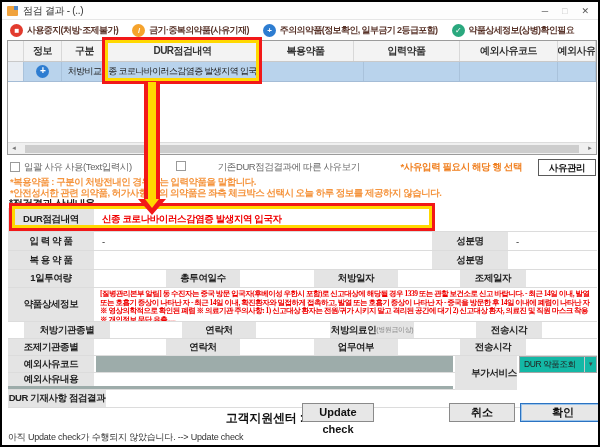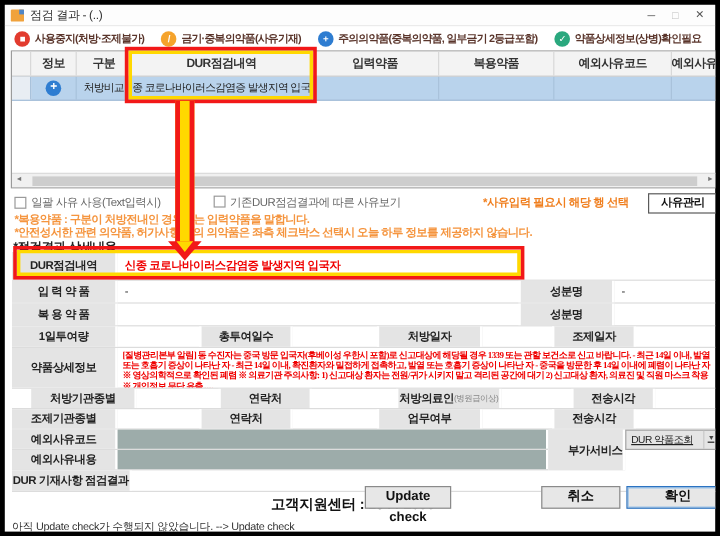--- a/index.html
+++ b/index.html
@@ -1,18 +1,18 @@
 <!DOCTYPE html>
 <html><head>
 <meta charset="utf-8">
 <style>
   * { margin:0; padding:0; box-sizing:border-box; }
   body { background:#888; font-family:"Liberation Sans","DejaVu Sans",sans-serif; }
   .window { position:relative; width:600px; height:447px; background:#fff;
-            border:4px solid #000000; overflow:hidden; }
+            border:2px solid #000000; overflow:hidden; }
 
   
   .titlebar { position:absolute; top:0; left:0; right:0; height:18px; background:#fdfdfd;
               border-bottom:1px solid #e6e6e6; display:flex; align-items:center; padding:0 5px; }
   .app-icon { width:11px; height:10px; position:relative; background:#f0a23c; border-radius:1px; }
   .app-icon::after { content:""; position:absolute; right:0; top:0; width:4px; height:4px; background:#4f86c6; }
   .title { font-size:10px; color:#333; margin-left:5px; letter-spacing:-0.3px; }
   .controls { margin-left:auto; display:flex; gap:14px; font-size:9px; color:#555; padding-right:4px; align-items:center; }
   .ctl-max { color:#c0c0c0; }
 
@@ -73,23 +73,23 @@
   .fval { font-size:9.5px; color:#222; display:flex; align-items:center; padding-left:6px;
           border-right:2px solid #fff; white-space:nowrap; overflow:hidden; flex:0 0 auto; }
   .fflex { flex:1 1 auto; border-right:none; }
   .red-strong { color:#f00000; font-weight:700; letter-spacing:-0.4px; }
   .red-block { display:block; font-size:7.5px; line-height:8.5px; font-weight:700; color:#f00000;
                letter-spacing:-0.5px; white-space:normal; padding:2px 4px; overflow:hidden; }
   .dark-field { background:#9dacaa; border-right:2px solid #fff; flex:0 0 auto; }
   .addon-label { background:#e4e4e4; font-size:9.5px; font-weight:700; color:#222; display:flex;
                  align-items:center; justify-content:center; border-right:2px solid #fff;
                  letter-spacing:-0.4px; }
-  .select-box { height:17px; background:#e5e5e5; border:1px solid #a6a6a6; display:flex;
+  .select-box { height:17px; background:#14b8a6; border:1px solid #a6a6a6; display:flex;
                 align-items:center; font-size:8.5px; color:#222; padding-left:4px;
-                letter-spacing:-0.4px; cursor:pointer;text-decoration:underline; }
+                letter-spacing:-0.4px; cursor:pointer; }
   .caret { margin-left:auto; width:12px; text-align:center; font-size:6px; color:#444;
            border-left:1px solid #c9c9c9; line-height:15px; }
   .exec-btn { height:17px; background:#a9d7ec; color:#143c5e; font-size:9.5px; font-weight:700;
               display:flex; align-items:center; justify-content:center; letter-spacing:-0.4px;
               cursor:pointer; }
 
   
   .support { position:absolute; top:408px; left:0; right:12px; text-align:center; font-size:12px;
              font-weight:700; color:#111; letter-spacing:-0.2px; }
   .status { position:absolute; left:6px; top:429px; font-size:9px; color:#333; letter-spacing:-0.2px; }
@@ -133,36 +133,36 @@
     <span class="legend-item">
       <span class="licon licon1">■</span>
       <span>사용중지(처방·조제불가)</span>
     </span>
     <span class="legend-item">
       <span class="licon licon2">/</span>
       <span>금기·중복의약품(사유기재)</span>
     </span>
     <span class="legend-item">
       <span class="licon licon3">+</span>
-      <span>주의의약품(중복의약품, 일부금기 2등급포함)</span>
+      <span>주의의약품(정보확인, 일부금기 2등급포함)</span>
     </span>
     <span class="legend-item">
       <span class="licon licon4">✓</span>
       <span>약품상세정보(상병)확인필요</span>
     </span>
   </div>
 
   <div class="panel">
     <div class="thead">
       <div class="th c0"></div>
       <div class="th c1">정보</div>
       <div class="th c2">구분</div>
       <div class="th c3">DUR점검내역</div>
+      <div class="th c5">복용약품</div>
       <div class="th c4">입력약품</div>
-      <div class="th c5">복용약품</div>
       <div class="th c6">예외사유코드</div>
       <div class="th c7">예외사유</div>
     </div>
     <div class="trow">
       <div class="td sel c0"></div>
       <div class="td c1">
         <span class="info-icon">+</span>
       </div>
       <div class="td c2">처방비교</div>
       <div class="td c3">신종 코로나바이러스감염증 발생지역 입국자</div>
@@ -176,21 +176,21 @@
       <span class="strack">
         <span class="sthumb"></span>
       </span>
       <span class="sarrow">►</span>
     </div>
   </div>
 
   <div class="optrow">
     <span class="cb"></span>
     <span class="opt-label">일괄 사유 사용(Text입력시)</span>
-    <span class="cb2-wrap" style="display:flex;align-items:flex-start;">
+    <span class="cb2-wrap" style="display:flex;align-items:flex-start;gap:28px;">
       <span class="cb"></span>
       <span class="opt-label">기존DUR점검결과에 따른 사유보기</span>
     </span>
     <span class="hint">*사유입력 필요시 해당 행 선택</span>
     <span class="manage-btn">사유관리</span>
   </div>
 
   <div class="notes">
     <div>*복용약품 : 구분이 처방전내인 경우에는 입력약품을 말합니다.</div>
     <div>*안전성서한 관련 의약품, 허가사항 주의 의약품은 좌측 체크박스 선택시 오늘 하루 정보를 제공하지 않습니다.</div>
@@ -261,21 +261,21 @@
       <div class="flabel" style="width:68px;">전송시각</div>
       <div class="fval fflex"></div>
     </div>
 
     <div style="display:flex;">
       <div style="width:447px;">
         <div class="frow" style="height:17px;">
           <div class="flabel" style="width:88px;">예외사유코드</div>
           <div class="dark-field" style="flex:1;"></div>
         </div>
-        <div class="frow" style="height:17px;">
+        <div class="frow" style="height:17px;flex-direction:column;">
           <div class="flabel" style="width:88px;">예외사유내용</div>
           <div class="dark-field" style="flex:1;"></div>
         </div>
       </div>
       <div class="addon-label" style="width:64px;height:34px;padding-left:16px;">부가서비스</div>
       <div style="flex:1;">
         <div class="select-box">
           <span>DUR 약품조회</span>
           <span class="caret">▼</span>
         </div>

